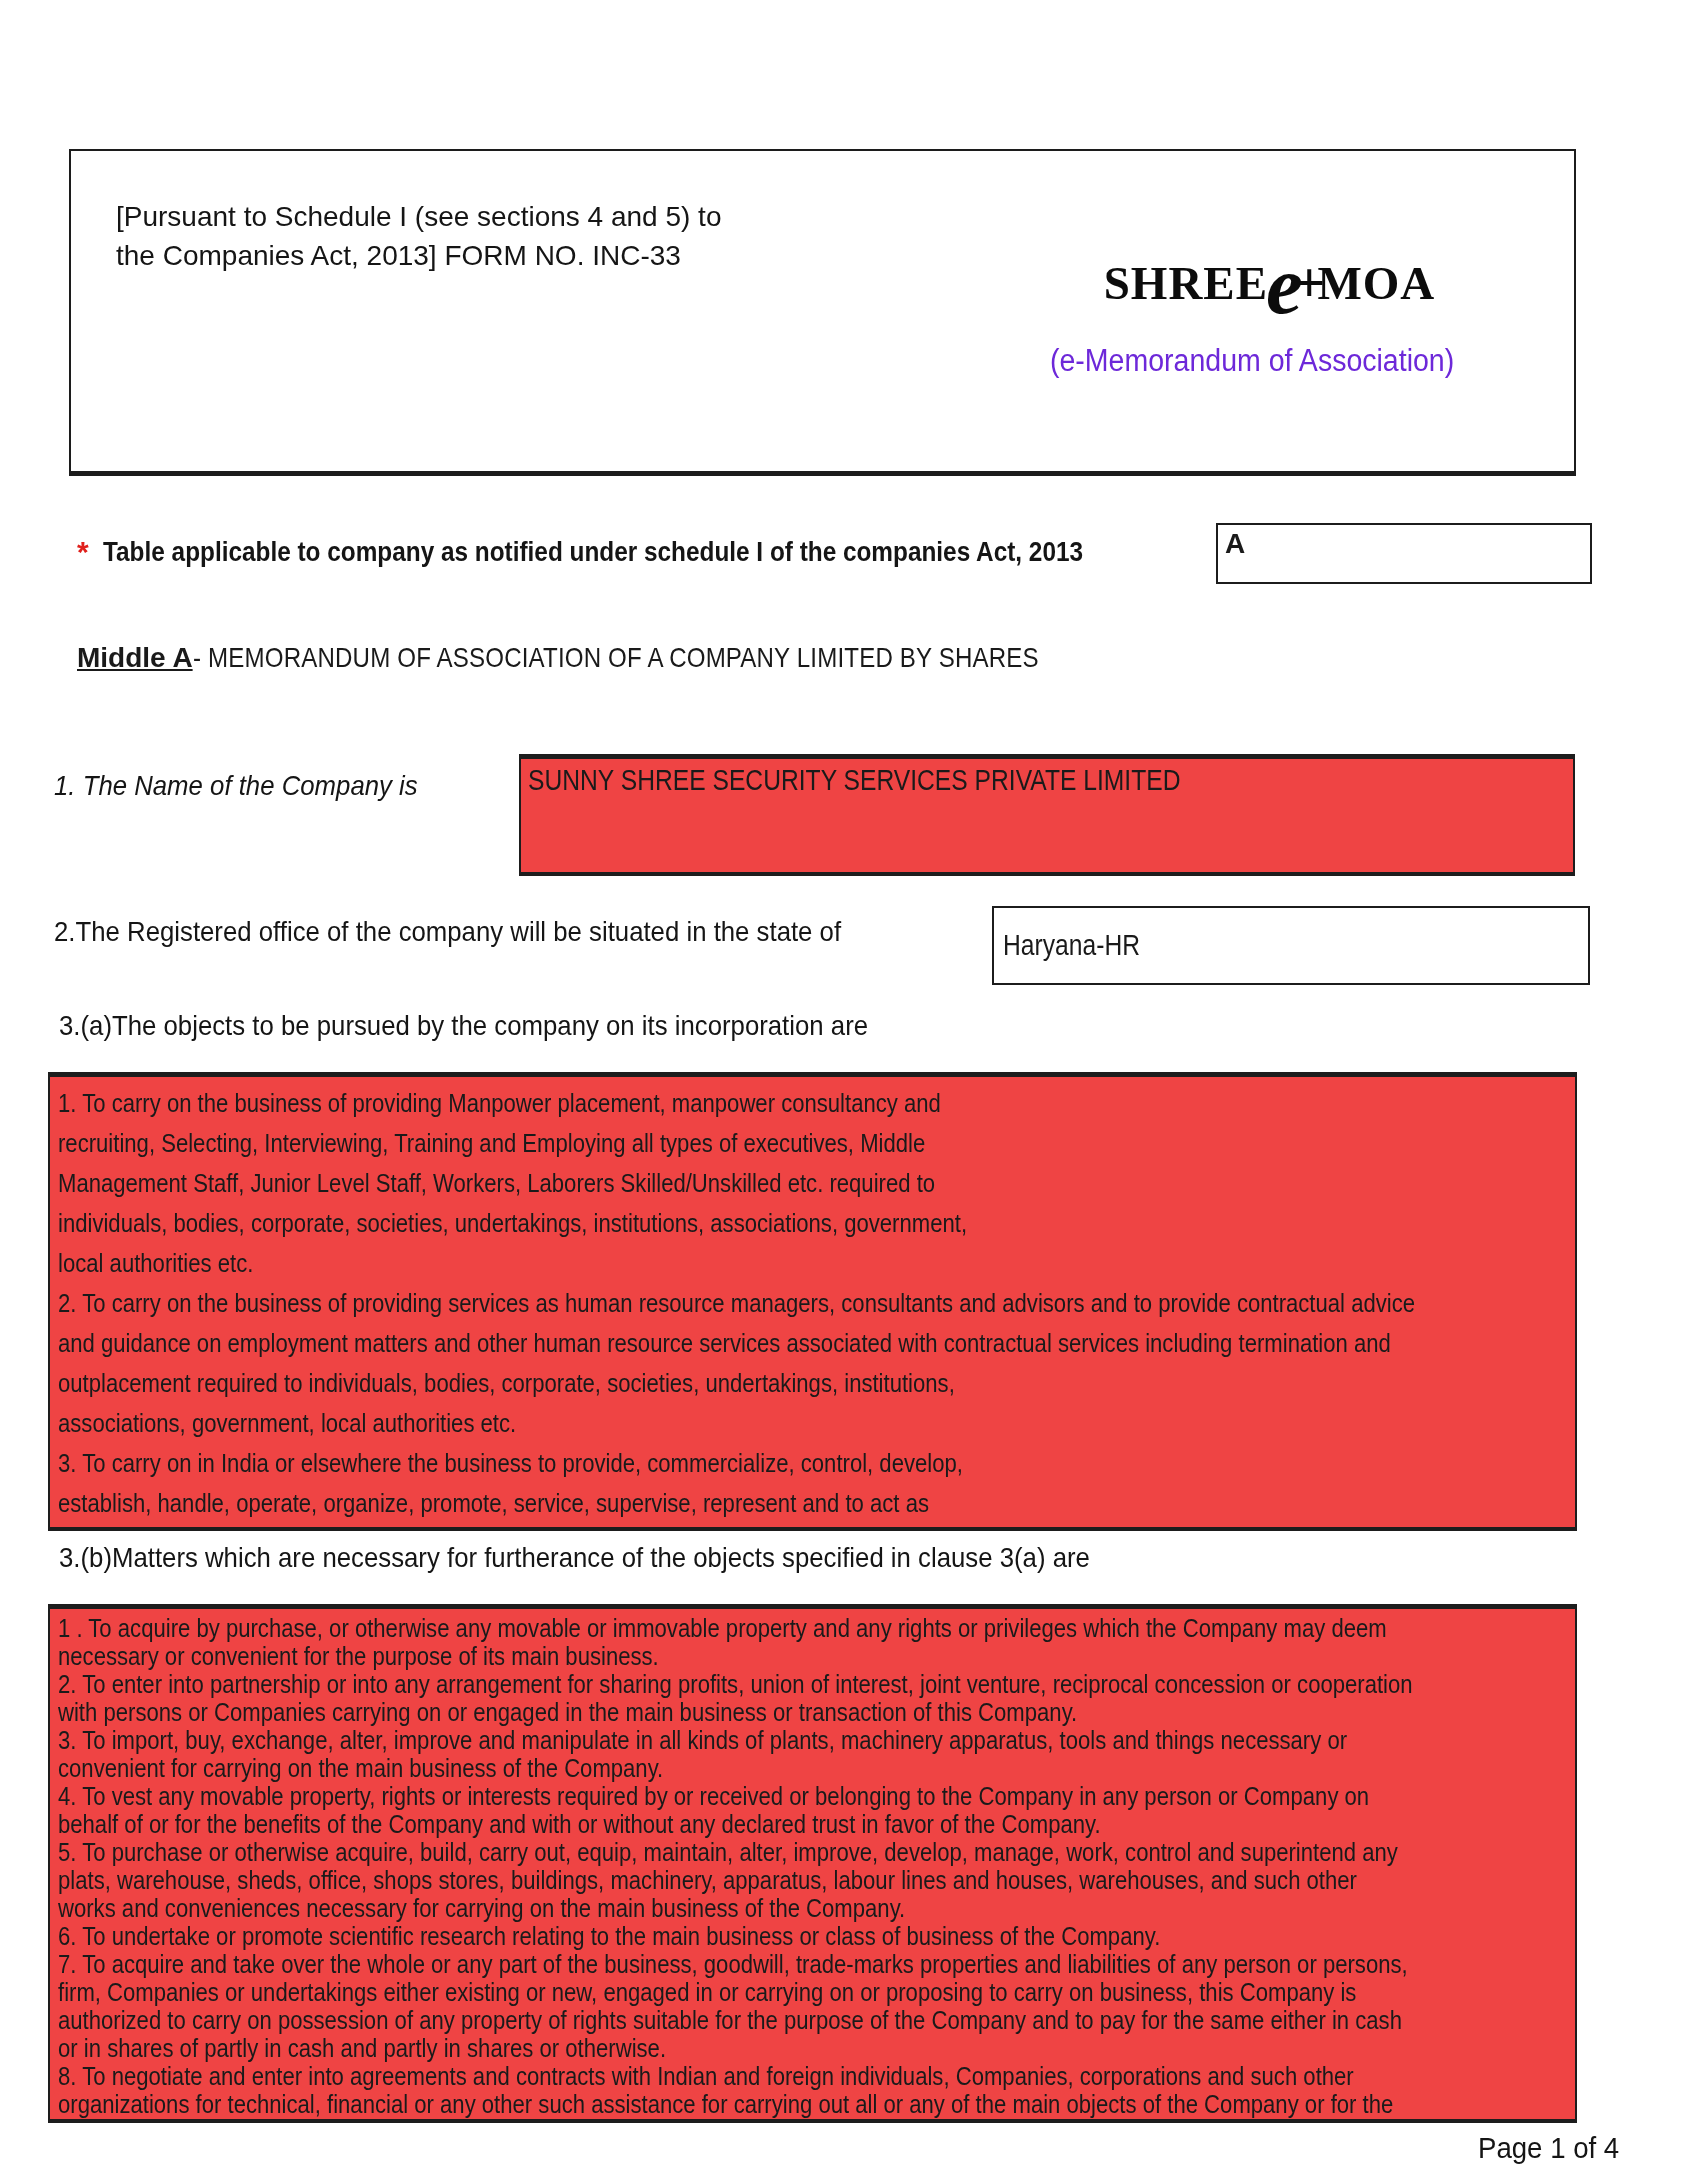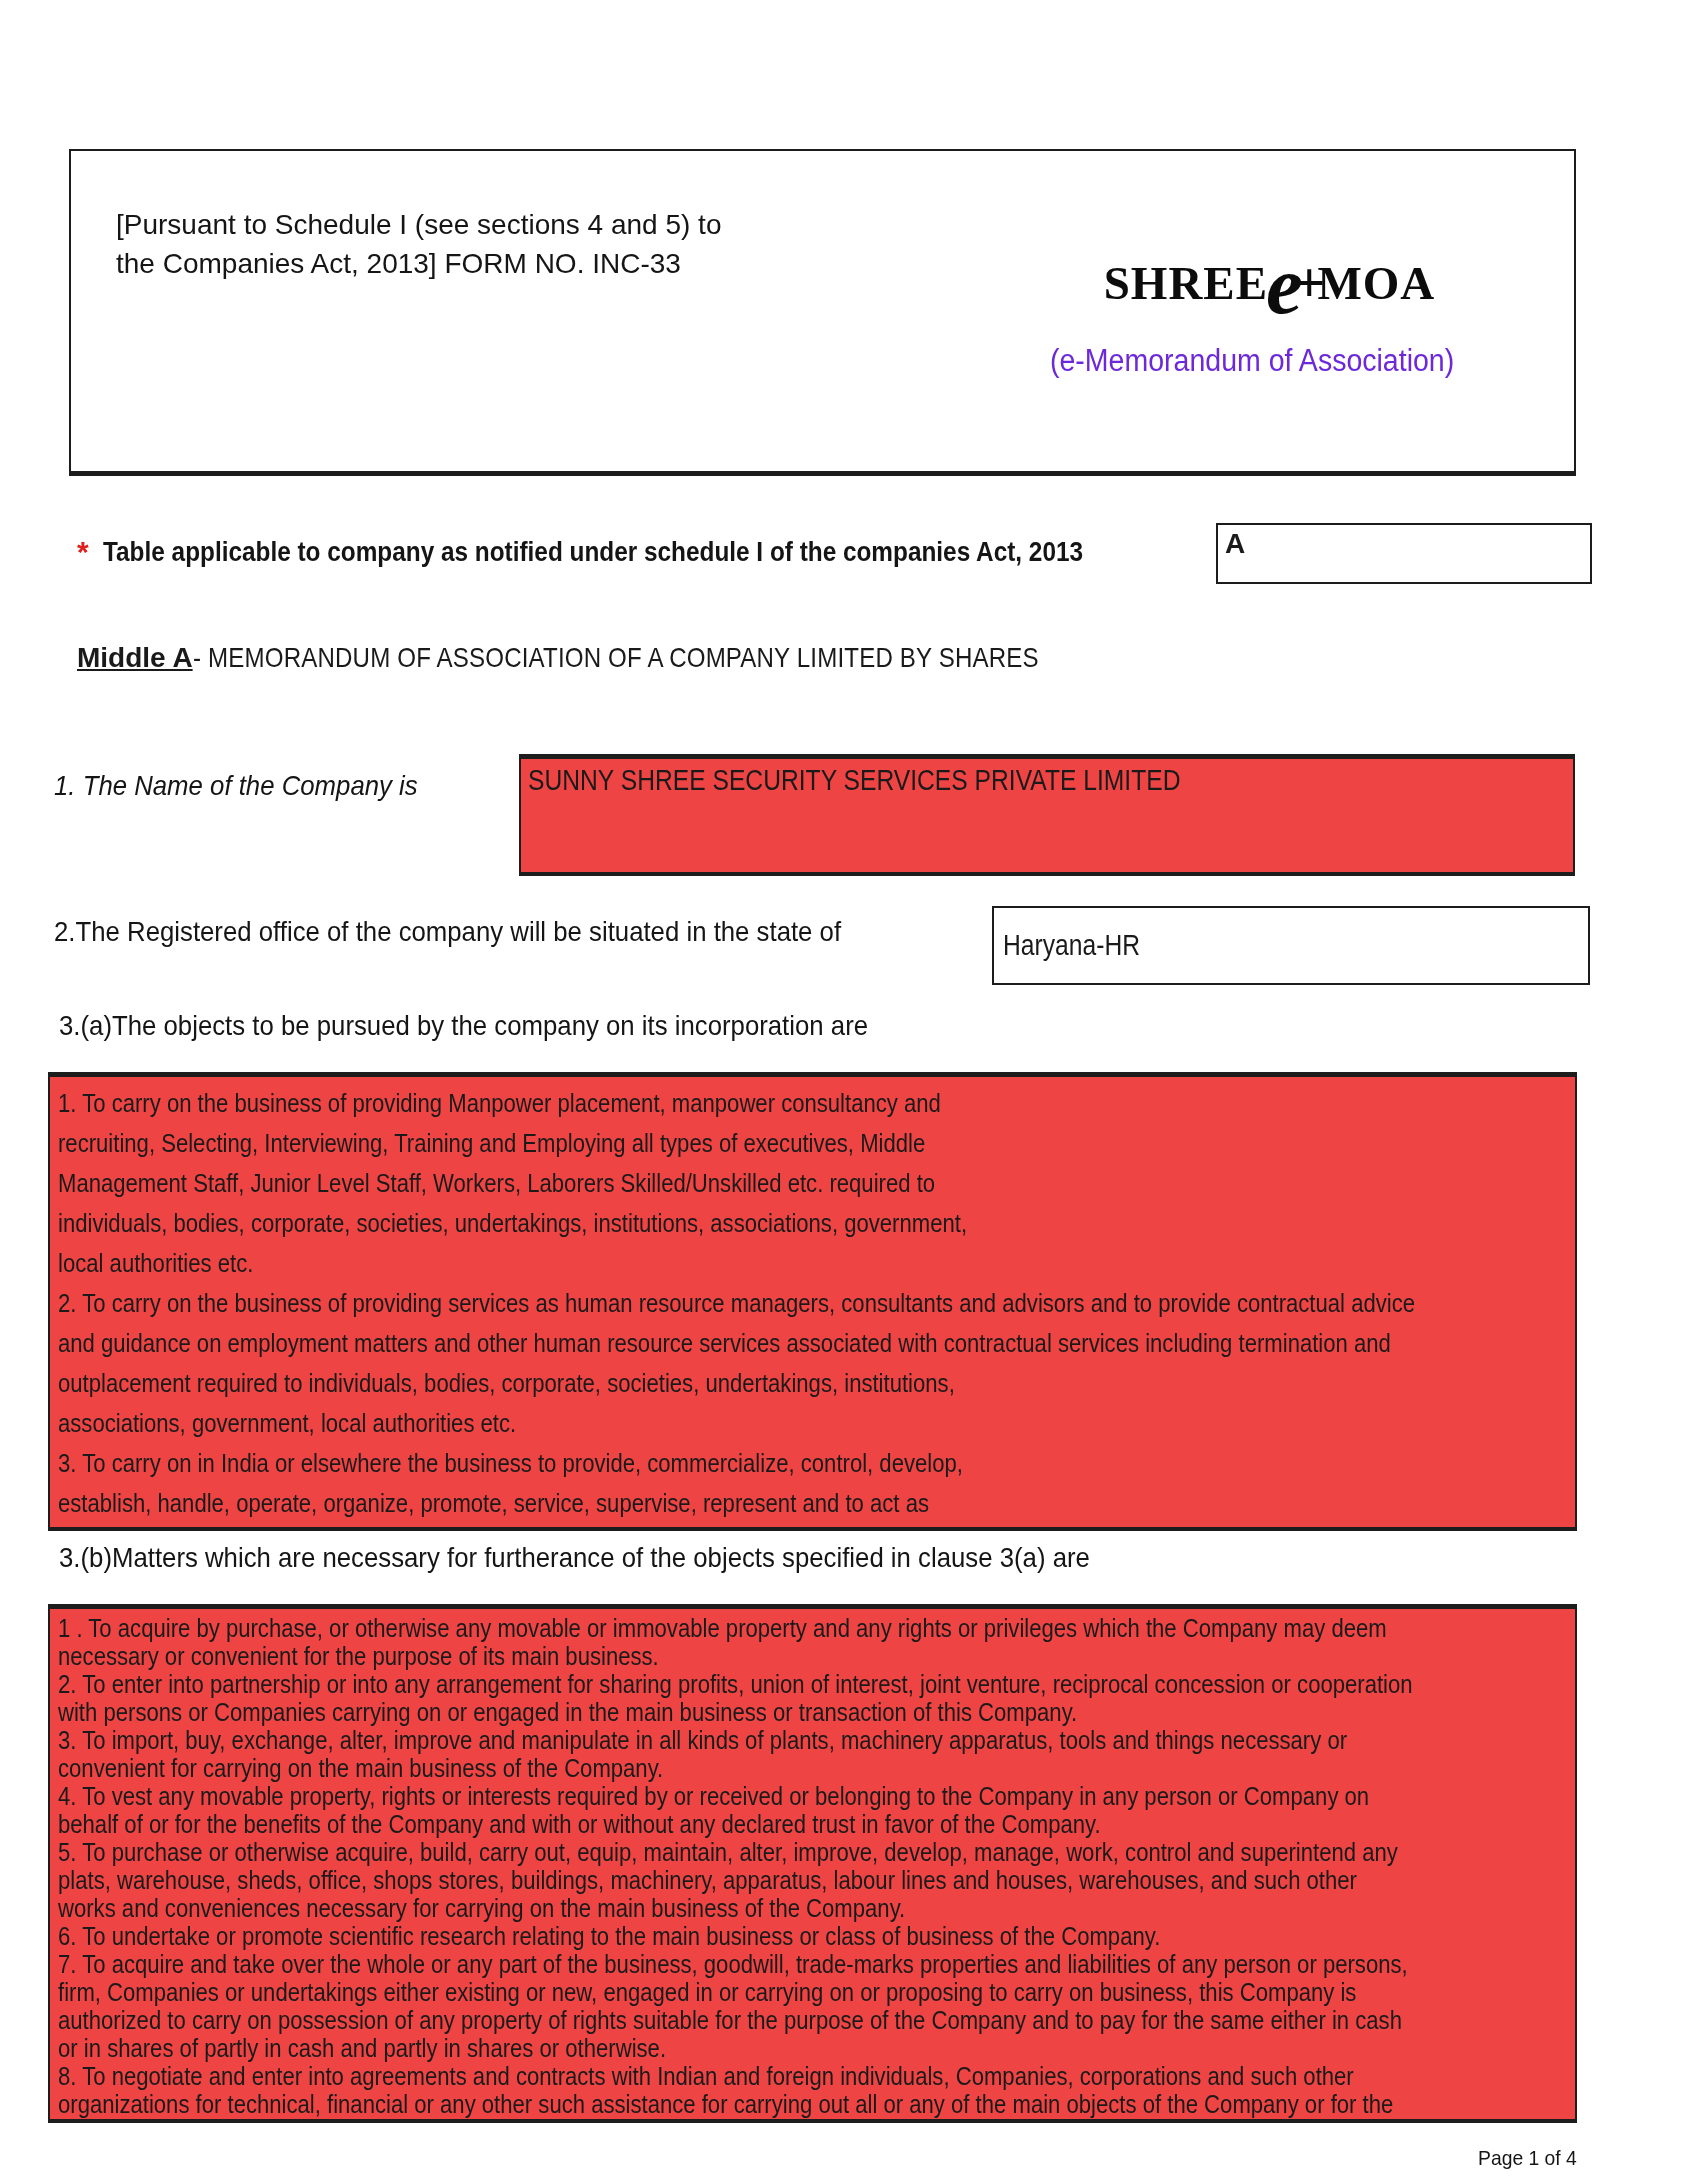--- a/index.html
+++ b/index.html
@@ -9,21 +9,21 @@
   }
   .abs { position:absolute; }
 
   
   #header-box {
     left:69px; top:149px; width:1507px; height:327px;
     border:2px solid #1c1c1c; border-bottom-width:5px; box-sizing:border-box;
     background:#ffffff;
   }
   #pursuant {
-    left:45px; top:54px; width:891px;
+    left:45px; top:46px; width:891px;
     font-size:28px; line-height:39px; white-space:pre-line; color:#151515;
   }
   #logo-wrap { left:941px; top:99px; width:515px; text-align:center; }
   #logo-line { font-family:"Liberation Serif", serif; font-weight:bold; color:#0c0c0c; white-space:nowrap; }
   .logo-caps  { font-size:47px; letter-spacing:1px; }
   .logo-e     { font-size:83px; font-style:italic; vertical-align:-14px; margin:0 -6px 0 -2px; line-height:0; }
   .logo-plus  { font-size:57px; font-weight:bold; vertical-align:-3px; margin:0 -8px 0 -4px; }
   #logo-subtitle { margin-top:28px; font-size:31px; color:#6d28d9; }
 
   
@@ -60,21 +60,21 @@
 
   #q2-label { left:54px; top:916px; font-size:28px; }
   #q2-field { left:992px; top:906px; width:598px; height:79px; font-size:29px; display:flex; align-items:center; padding-left:9px; }
 
   #q3a-label { left:59px; top:1010px; font-size:28px; }
   #q3a-field { left:48px; top:1072px; width:1529px; height:459px; padding:6px 8px; font-size:26px; line-height:40px; }
 
   #q3b-label { left:59px; top:1542px; font-size:28px; }
   #q3b-field { left:48px; top:1604px; width:1529px; height:519px; padding:5px 8px; font-size:26px; line-height:28px; }
 
-  #footer-page { left:1478px; top:2131px; font-size:21px; color:#151515;margin-top:15px; }
+  #footer-page { left:1478px; top:2131px; font-size:30px; color:#151515; }
 
   .label-text { color:#151515; }
 </style>
 </head>
 <body>
 
 <div id="page">
 
   <div id="header-box" class="abs">
     <div id="pursuant" class="abs">[Pursuant to Schedule I (see sections 4 and 5) to

